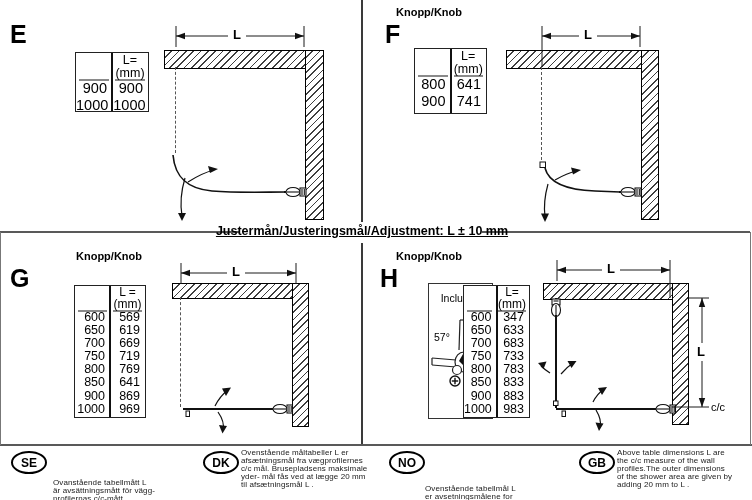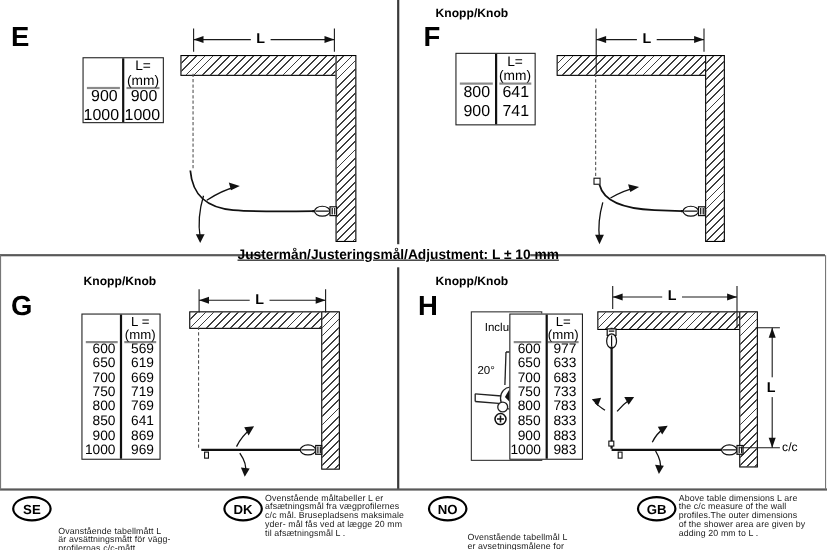--- a/index.html
+++ b/index.html
@@ -234,21 +234,21 @@
       </g>
     </svg>
     <span class="dimlabel" style="left:67px;top:10px;">L</span>
   </div>
 
   <div class="knoblabel" style="left:396px;top:250px;">Knopp/Knob</div>
   <div class="secletter" style="left:380px;top:266px;">H</div>
 
   <div class="incbox" style="left:408px;top:283px;width:63px;height:134px;margin-left:20px;">
     <div class="inctitle">Included</div>
-    <div class="angle">20°</div>
+    <div class="angle">57°</div>
     <svg width="63" height="134" viewBox="0 0 63 134" style="position:absolute;left:0;top:0;">
       <g stroke="#222" stroke-width="1.2" fill="none">
         <line x1="31" y1="36" x2="30" y2="66"></line>
         <line x1="38" y1="36" x2="37" y2="66"></line>
         <line x1="31" y1="36" x2="38" y2="36"></line>
         <line x1="3" y1="74" x2="27" y2="76"></line>
         <line x1="3" y1="81" x2="27" y2="83"></line>
         <line x1="3" y1="74" x2="3" y2="81"></line>
         <ellipse cx="35" cy="78" rx="9" ry="10" fill="#fff"></ellipse>
         <circle cx="28" cy="86" r="4.5" fill="#fff"></circle>
@@ -270,21 +270,21 @@
     <div class="thead">
       <div class="th"></div>
       <div class="th">
         <div class="hl">L=</div>
         <div class="hl">(mm)</div>
       </div>
     </div>
     <div class="rows">
         <div class="tr">
           <span class="td">600</span>
-          <span class="td">977</span>
+          <span class="td">347</span>
         </div>
         <div class="tr">
           <span class="td">650</span>
           <span class="td">633</span>
         </div>
         <div class="tr">
           <span class="td">700</span>
           <span class="td">683</span>
         </div>
         <div class="tr">

